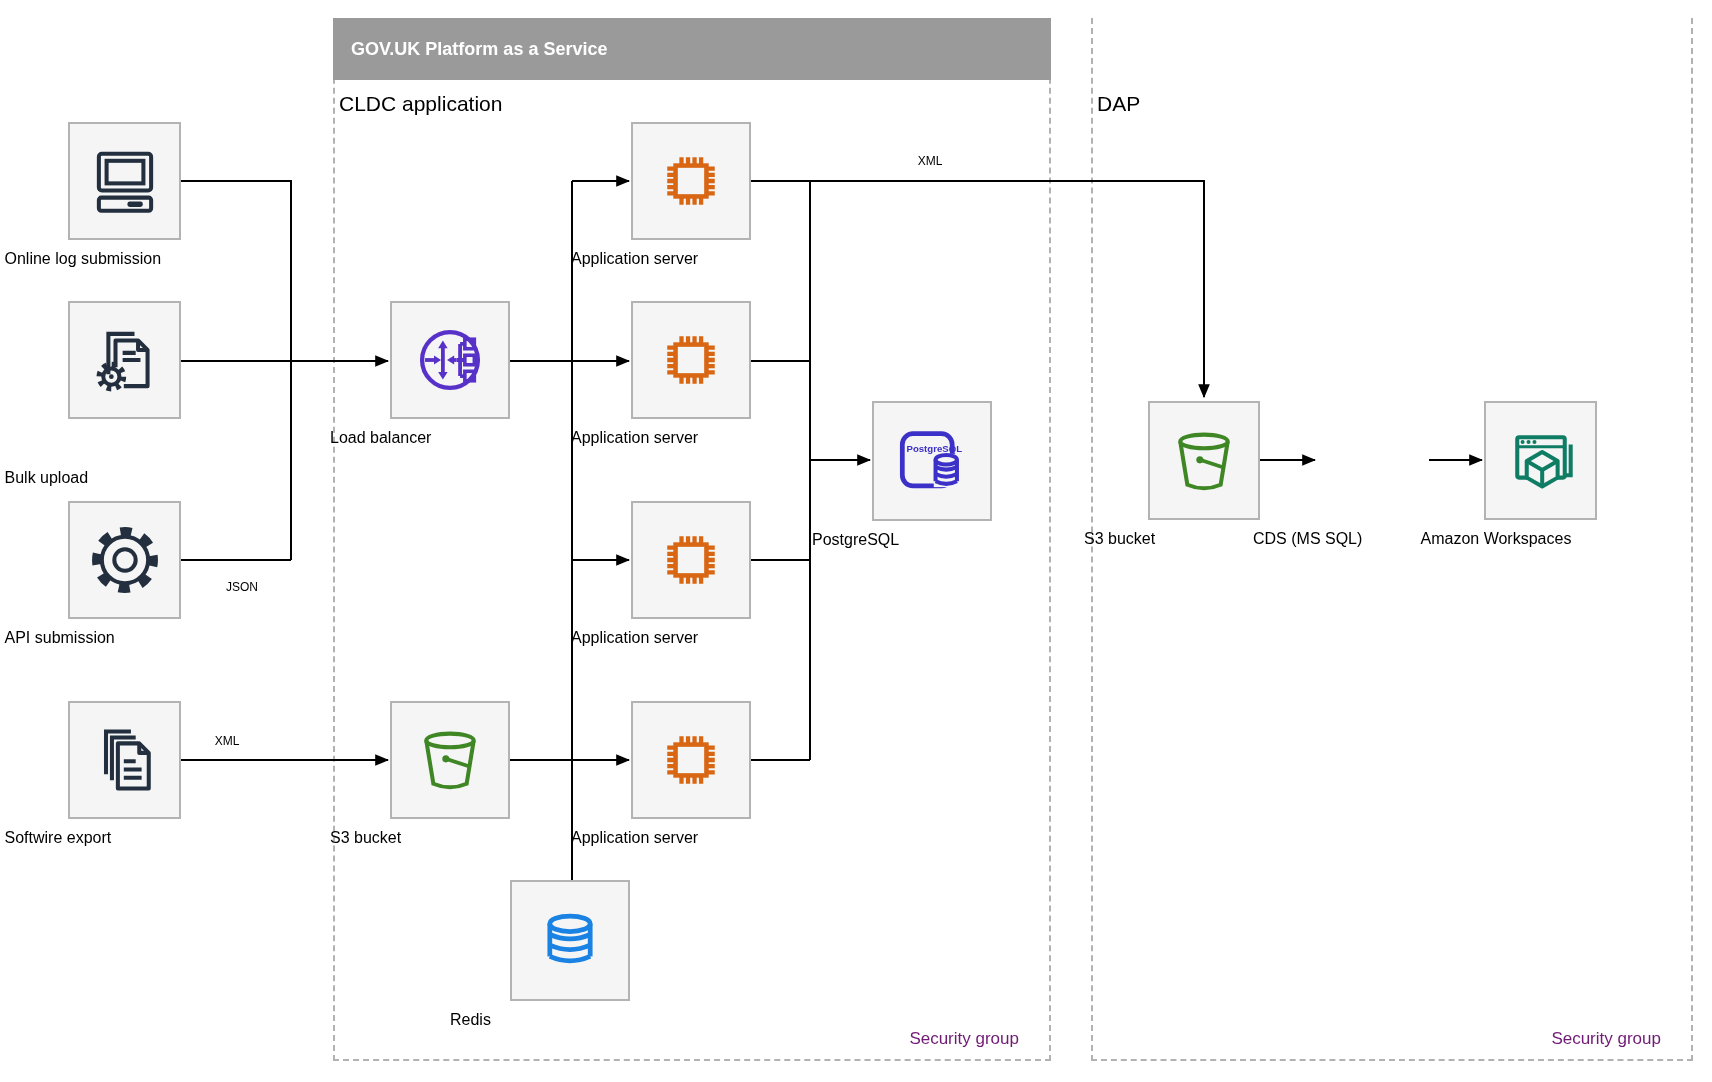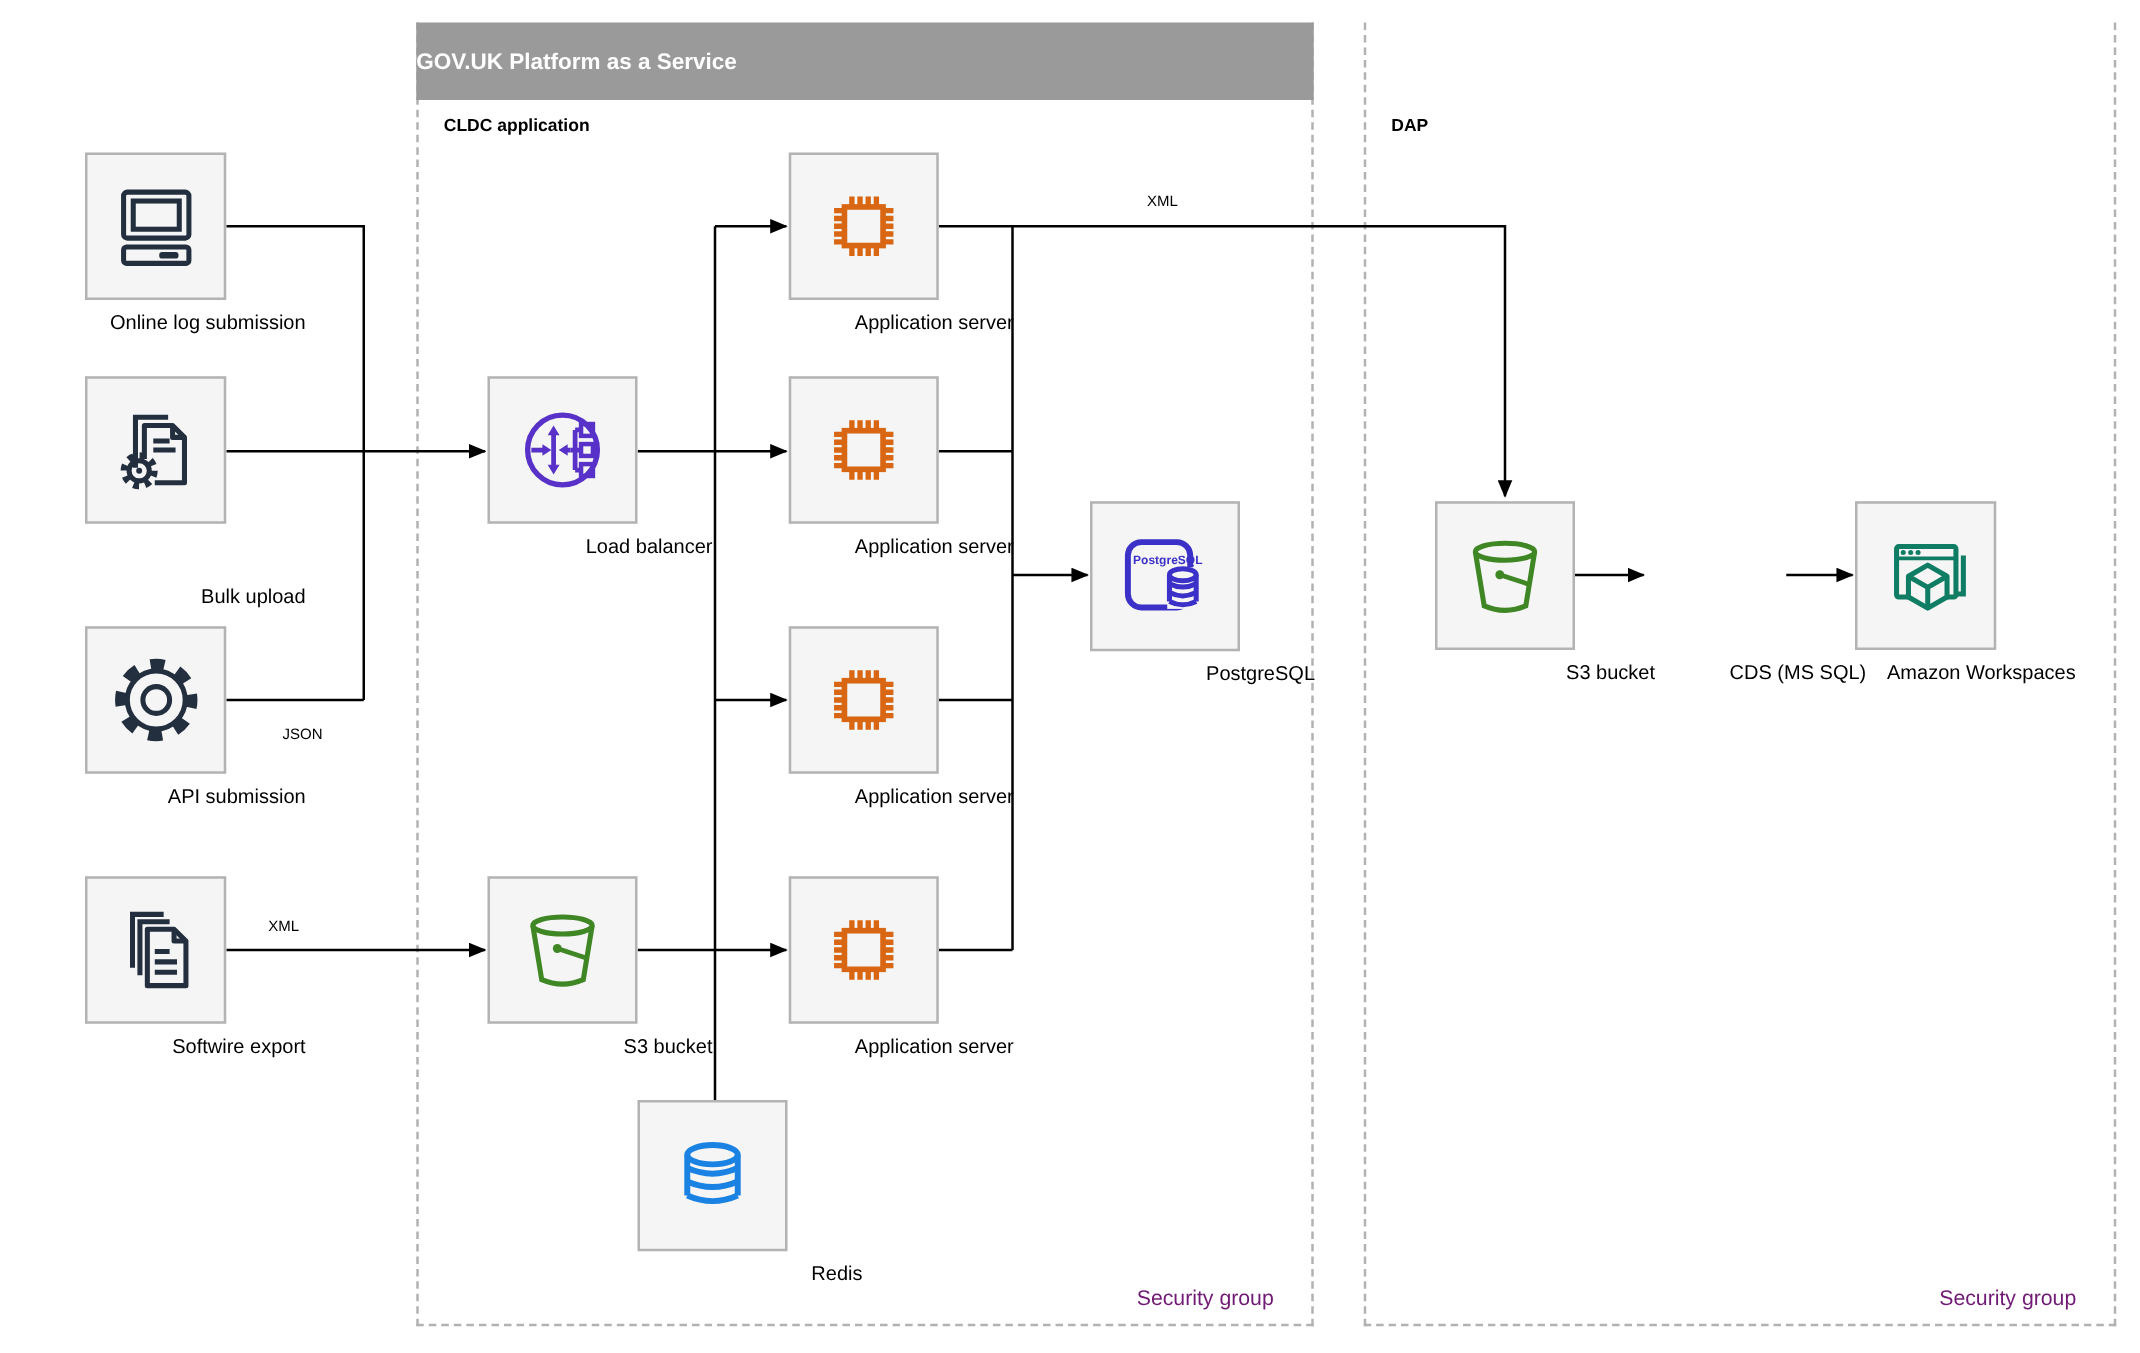--- a/index.html
+++ b/index.html
@@ -1,26 +1,26 @@
 <!DOCTYPE html>
 <html><head>
 <meta charset="utf-8">
 <style>
   html,body{margin:0;padding:0;background:#ffffff;}
   #stage{position:relative;width:1712px;height:1082px;background:#ffffff;overflow:hidden;
          font-family:"Liberation Sans", sans-serif;}
   .container{position:absolute;border:2px dashed #b2b2b2;border-top:none;box-sizing:border-box;}
   .container-header{position:absolute;top:0;left:-2px;right:-2px;height:62px;background:#9a9a9a;
-         color:#ffffff;font-size:18px;font-weight:bold;line-height:62px;padding-left:0;}
-  .container-sublabel{position:absolute;left:20px;top:74px;font-size:14px;font-weight:bold;color:#000;}
+         color:#ffffff;font-size:18px;font-weight:bold;line-height:62px;padding-left:18px;}
+  .container-sublabel{position:absolute;left:4px;top:74px;font-size:21px;font-weight:normal;color:#000;}
   .container-footer{position:absolute;bottom:10px;right:30px;font-size:17px;color:#701a75;}
   .node{position:absolute;background:#f5f5f5;border:2px solid #b3b3b3;box-sizing:border-box;
         display:flex;align-items:center;justify-content:center;}
   .node-icon{display:block;line-height:0;}
-  .node-label{position:absolute;font-size:16px;color:#000;text-align:right;width:240px;}
+  .node-label{position:absolute;font-size:16px;color:#000;text-align:left;width:240px;}
   .edge-label{position:absolute;font-size:12px;color:#000;text-align:center;width:120px;
         transform:translate(-50%,-50%);}
   #edge-layer{position:absolute;left:0;top:0;}
 </style>
 </head>
 <body>
 
 <div id="stage">
     <div class="container" style="left: 333px; top: 18px; width: 718px; height: 1043px;">
       <div class="container-header">GOV.UK Platform as a Service</div>

